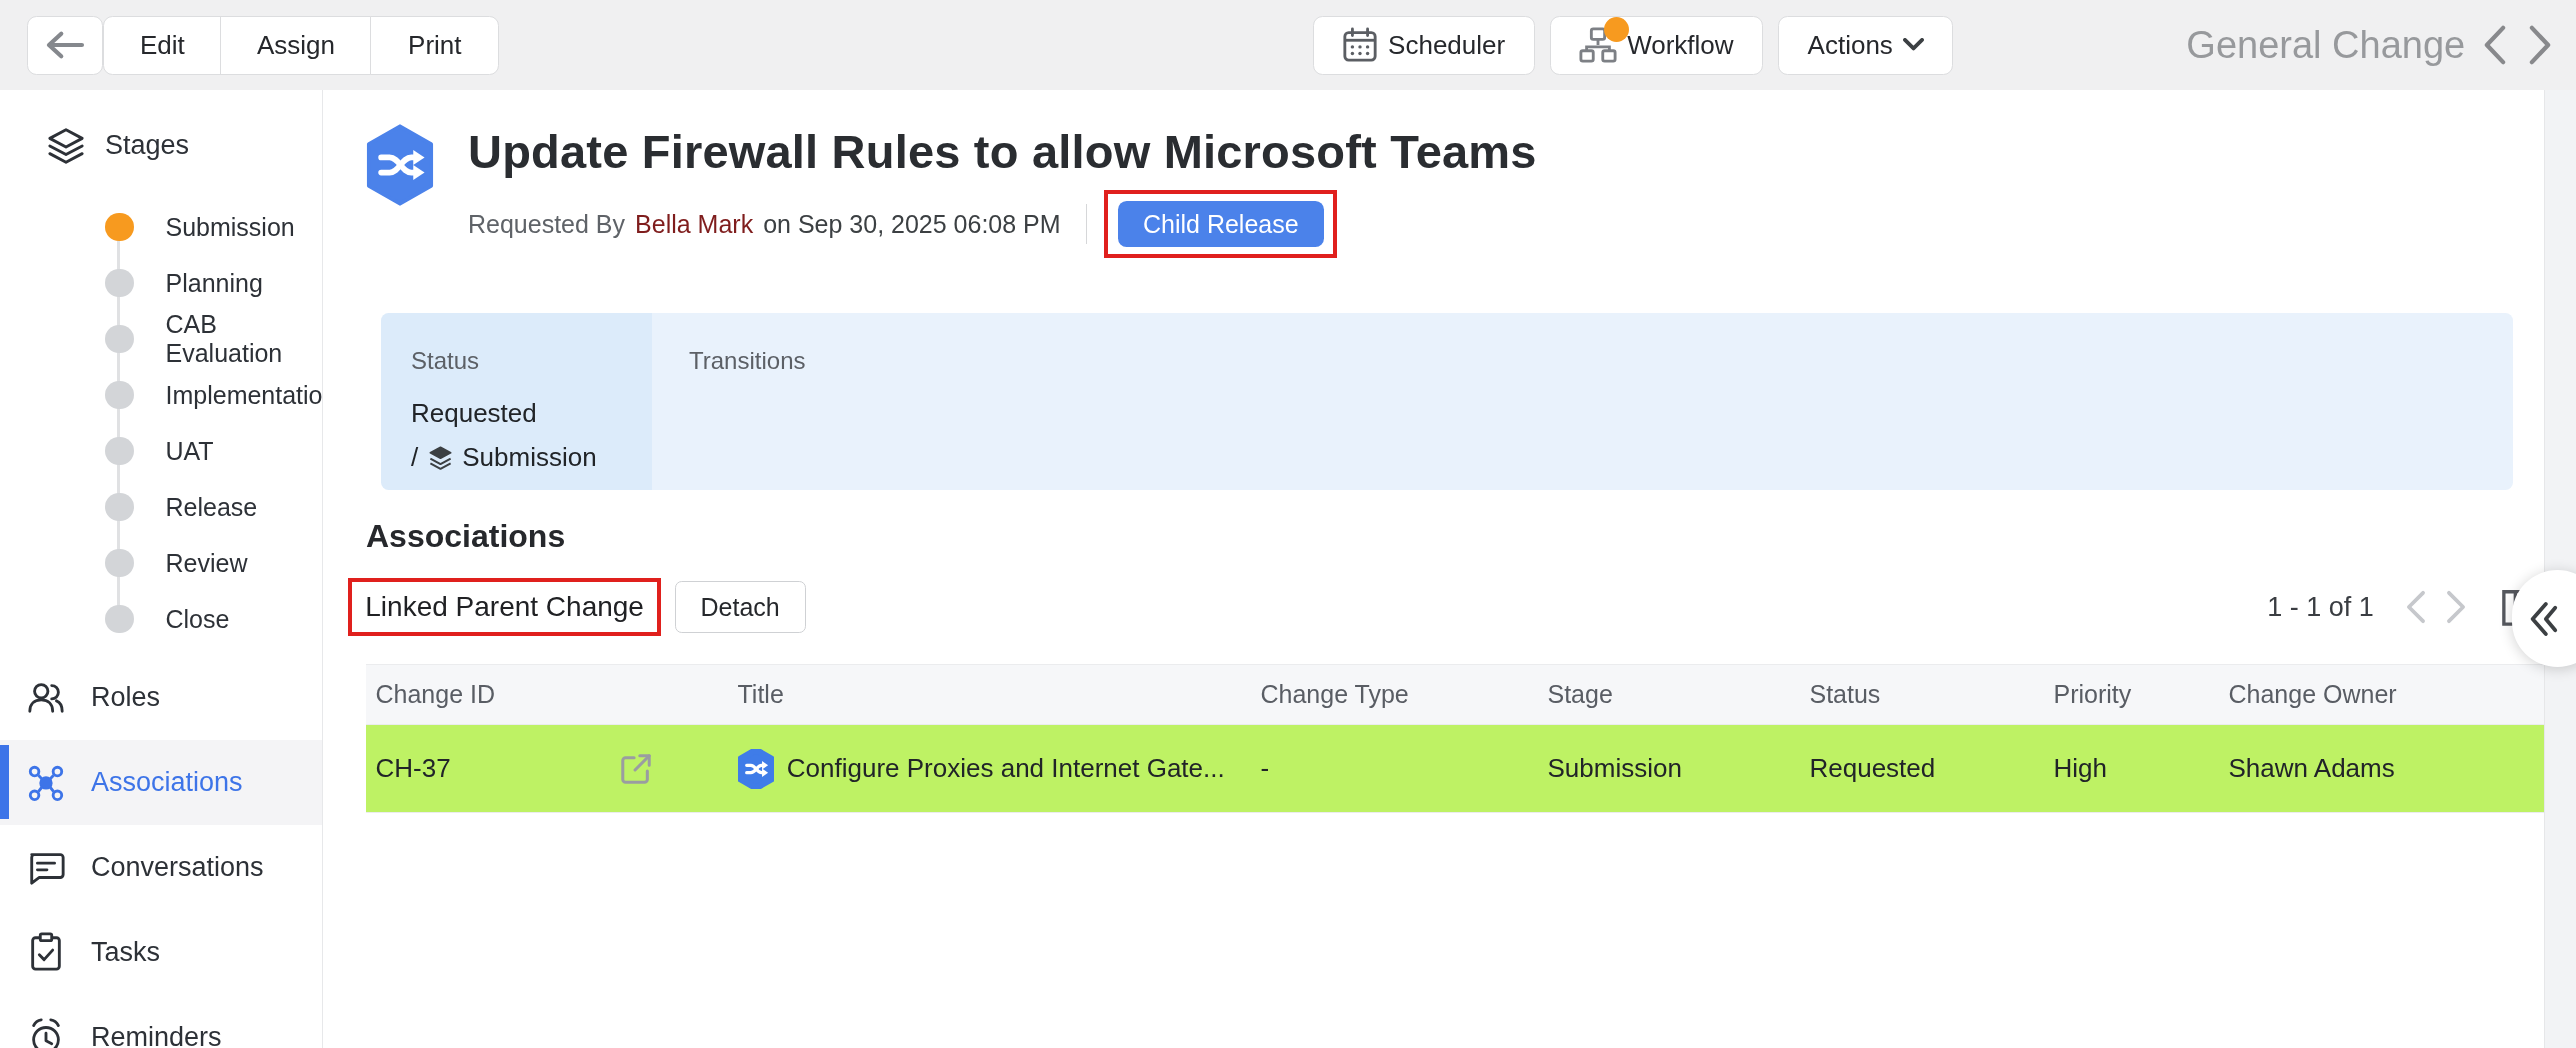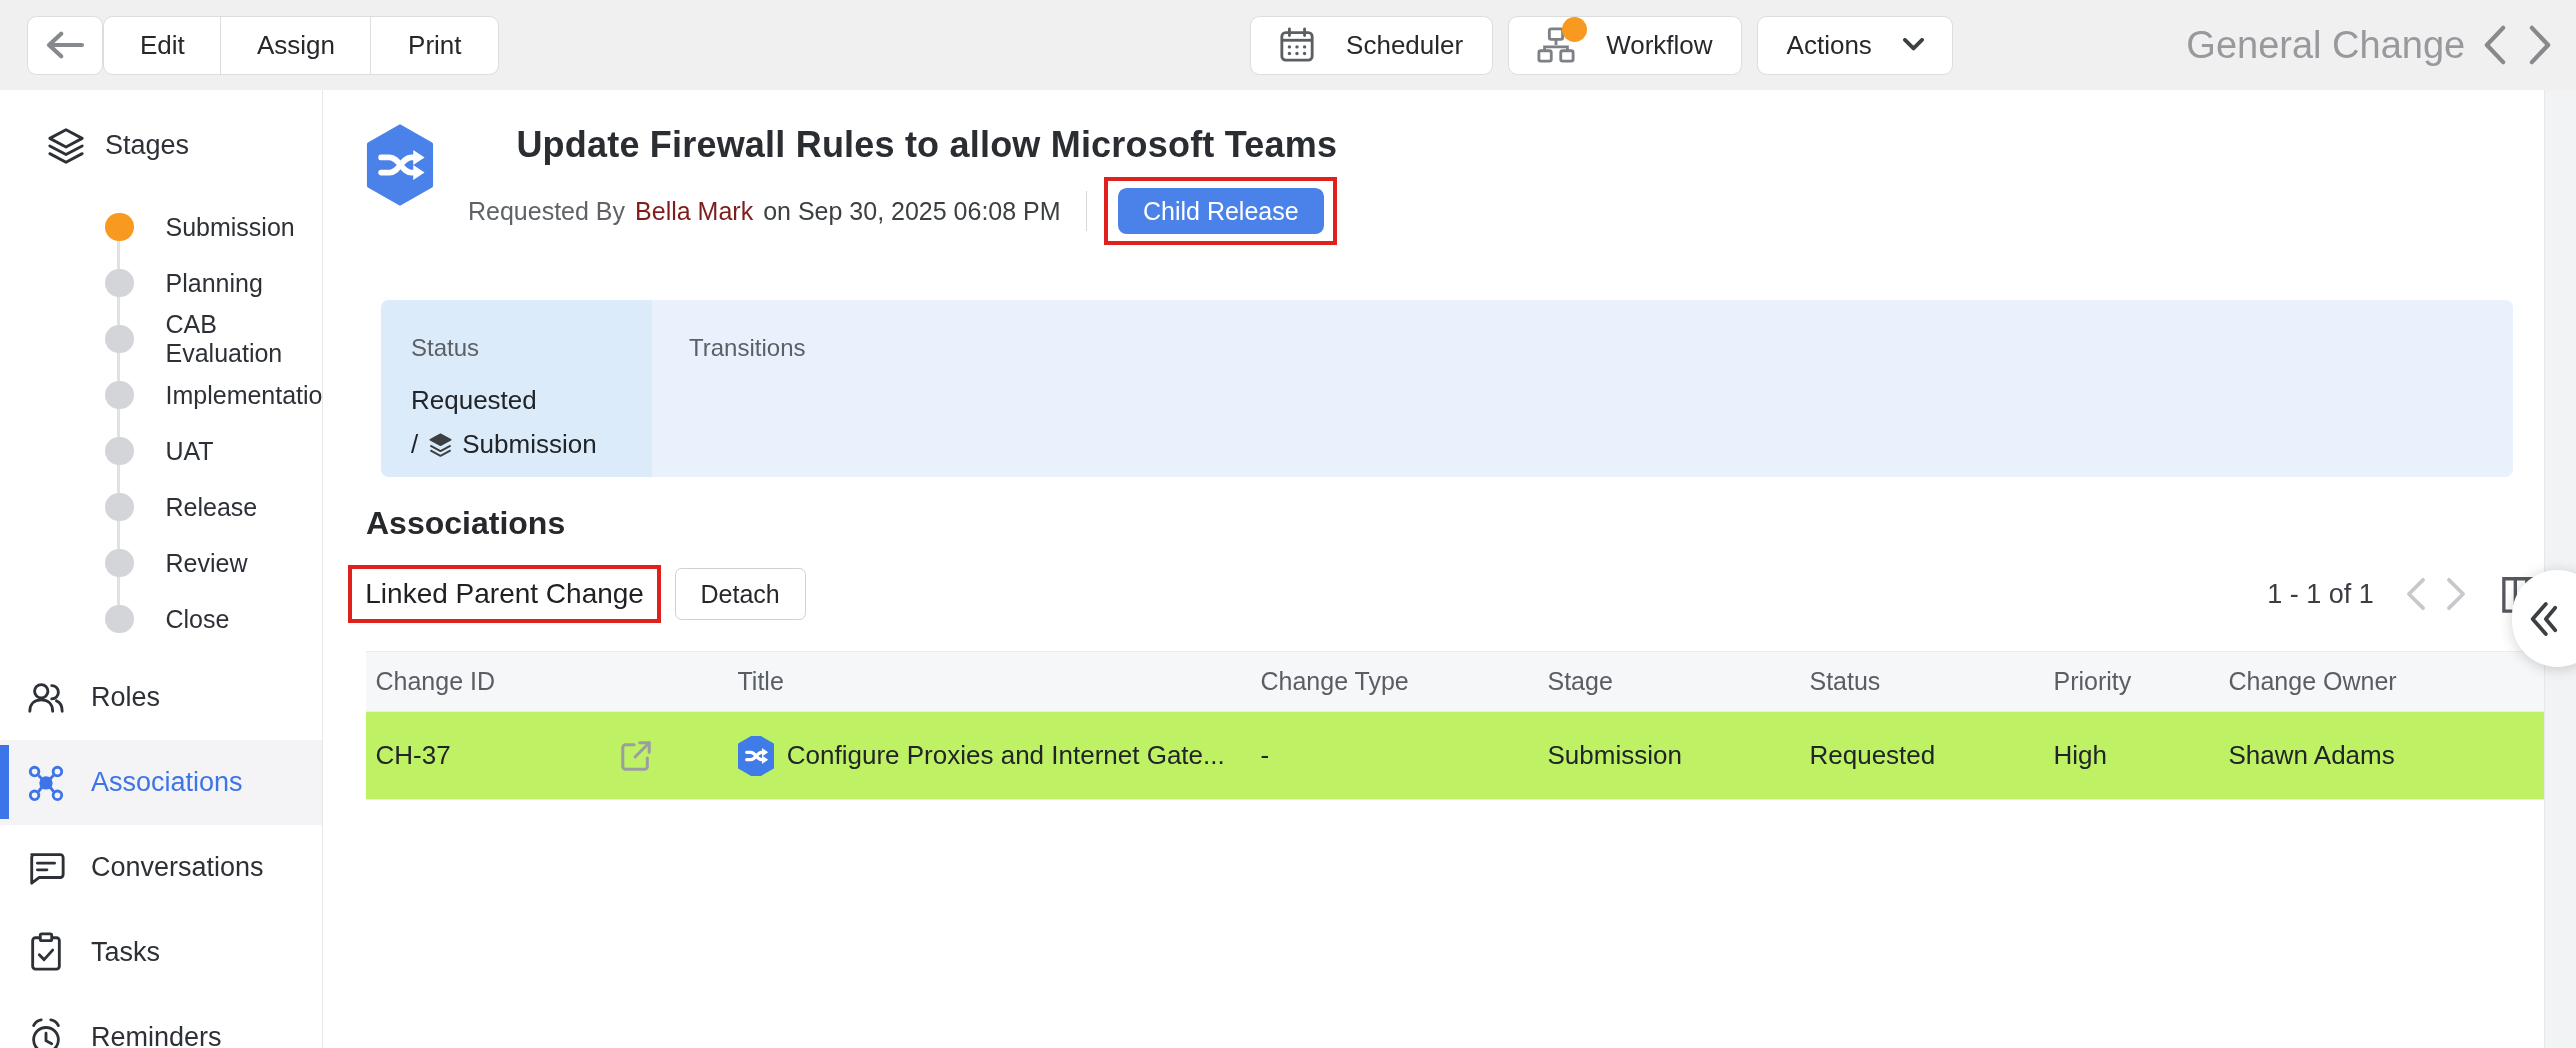--- a/index.html
+++ b/index.html
@@ -13,21 +13,21 @@
   .btn { background:#fff; border:1.9px solid #dcdddf; border-radius:9.5px; height:59px;
          display:inline-flex; align-items:center; justify-content:center; font-size:26px;
          color:#26282c; cursor:pointer; }
   .back-btn { width:76px; border-radius:9.5px; }
   .segmented { display:flex; }
   .segmented .btn { border-radius:0; margin-left:-1.9px; padding:0 36px; }
   .segmented .btn:first-child { border-radius:9.5px 0 0 9.5px; margin-left:0; }
   .segmented .btn:last-child { border-radius:0 9.5px 9.5px 0;padding-left:37px; }
   .spacer { flex:1; }
   .tool-btns { display:flex; gap:15px; }
-  .tool-btns .btn { padding:0 28.5px; gap:31px; }
+  .tool-btns .btn { padding:0 28.5px; gap:10px; }
   .badge-dot { position:absolute; top:-9.5px; right:-11.4px; width:25px; height:25px;
                background:#f79a1f; border-radius:50%; }
   .icon-wrap { position:relative; display:inline-flex; }
   .template-nav { margin-left:233px; display:flex; align-items:center; gap:13.3px; }
   .template-title { font-size:38px; color:#97999c; }
   .nav-chev { background:none; border:none; cursor:pointer; display:inline-flex; padding:3.8px; }
 
   
   .content { flex:1; display:flex; min-height:0; position:relative; }
 
@@ -48,21 +48,21 @@
   .nav-item { display:flex; align-items:center; gap:25px; height:85px; padding-left:26px;
               font-size:27px; color:#2d3137; cursor:pointer; position:relative; }
   .nav-item svg { flex:0 0 40px; }
   .nav-item.active { background:#f4f4f6; color:#3d74e8; }
   .nav-item.active::before { content:""; position:absolute; left:0; top:5.7px; bottom:5.7px;
                              width:8.6px; background:#3d74e8; }
 
   
   .main { flex:1; background:#fff; padding:34px 32px 0 43px; overflow:hidden; }
   .page-header { display:flex; gap:34px; }
-  .page-title { font-size:36px; font-weight:700; color:#2a2d31; letter-spacing:0.2px;text-align:right; }
+  .page-title { font-size:47px; font-weight:700; color:#2a2d31; letter-spacing:0.2px; }
   .meta-line { display:flex; align-items:center; margin-top:11.4px; font-size:25px; }
   .meta-label { color:#5f6368; }
   .meta-link { color:#7f1d1d; margin:0 10px; cursor:pointer; }
   .meta-date { color:#3c4043; }
   .meta-divider { width:1.9px; height:40px; background:#d6d7d9; margin:0 17px 0 25px; }
   .red-box { border:4.8px solid #e0201d; }
   .badge-redbox { padding:6.7px 9.5px; display:inline-flex; }
   .child-badge { background:#4b82ea; color:#fff; font-size:25px; padding:8.6px 25px;
                  border-radius:8.6px; cursor:pointer; }
 

